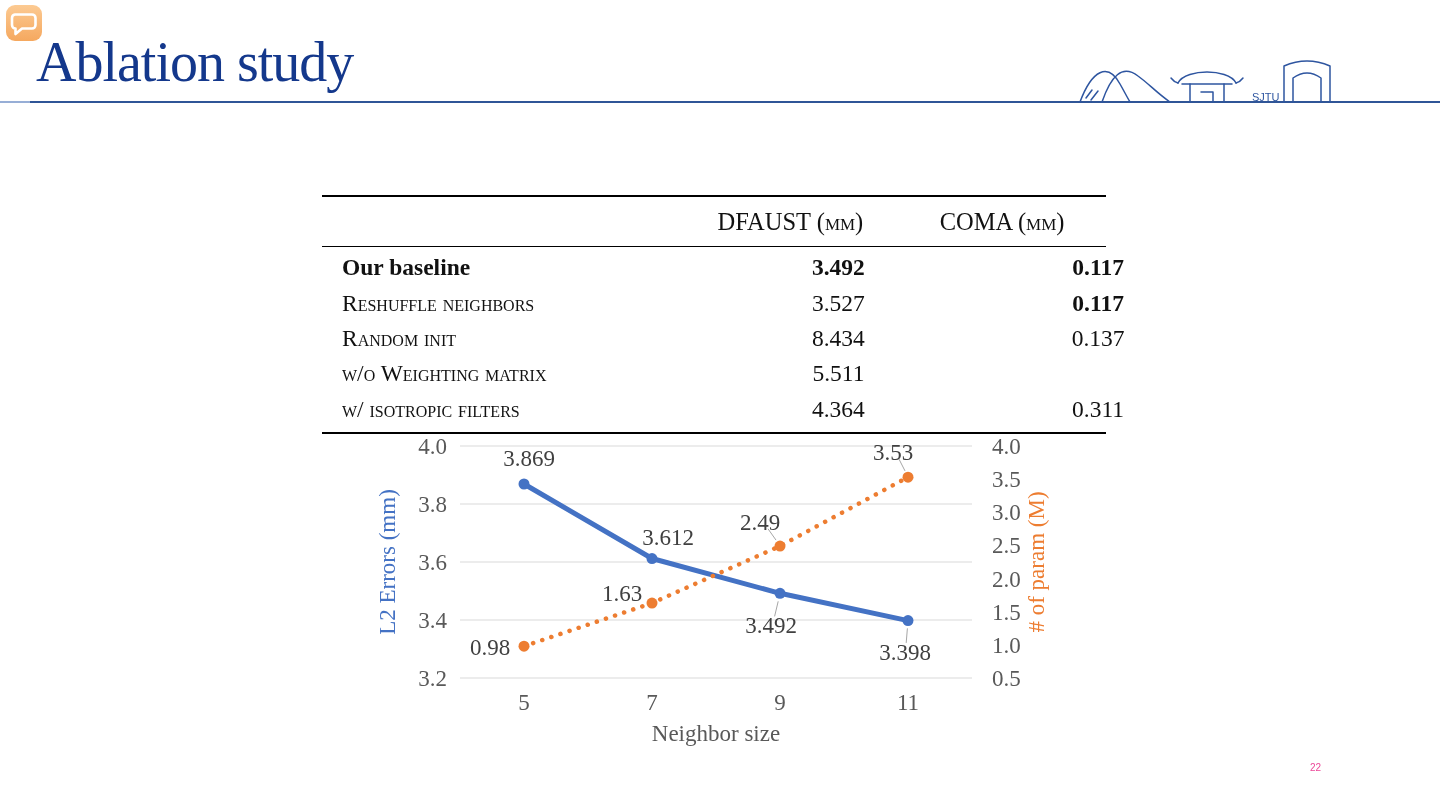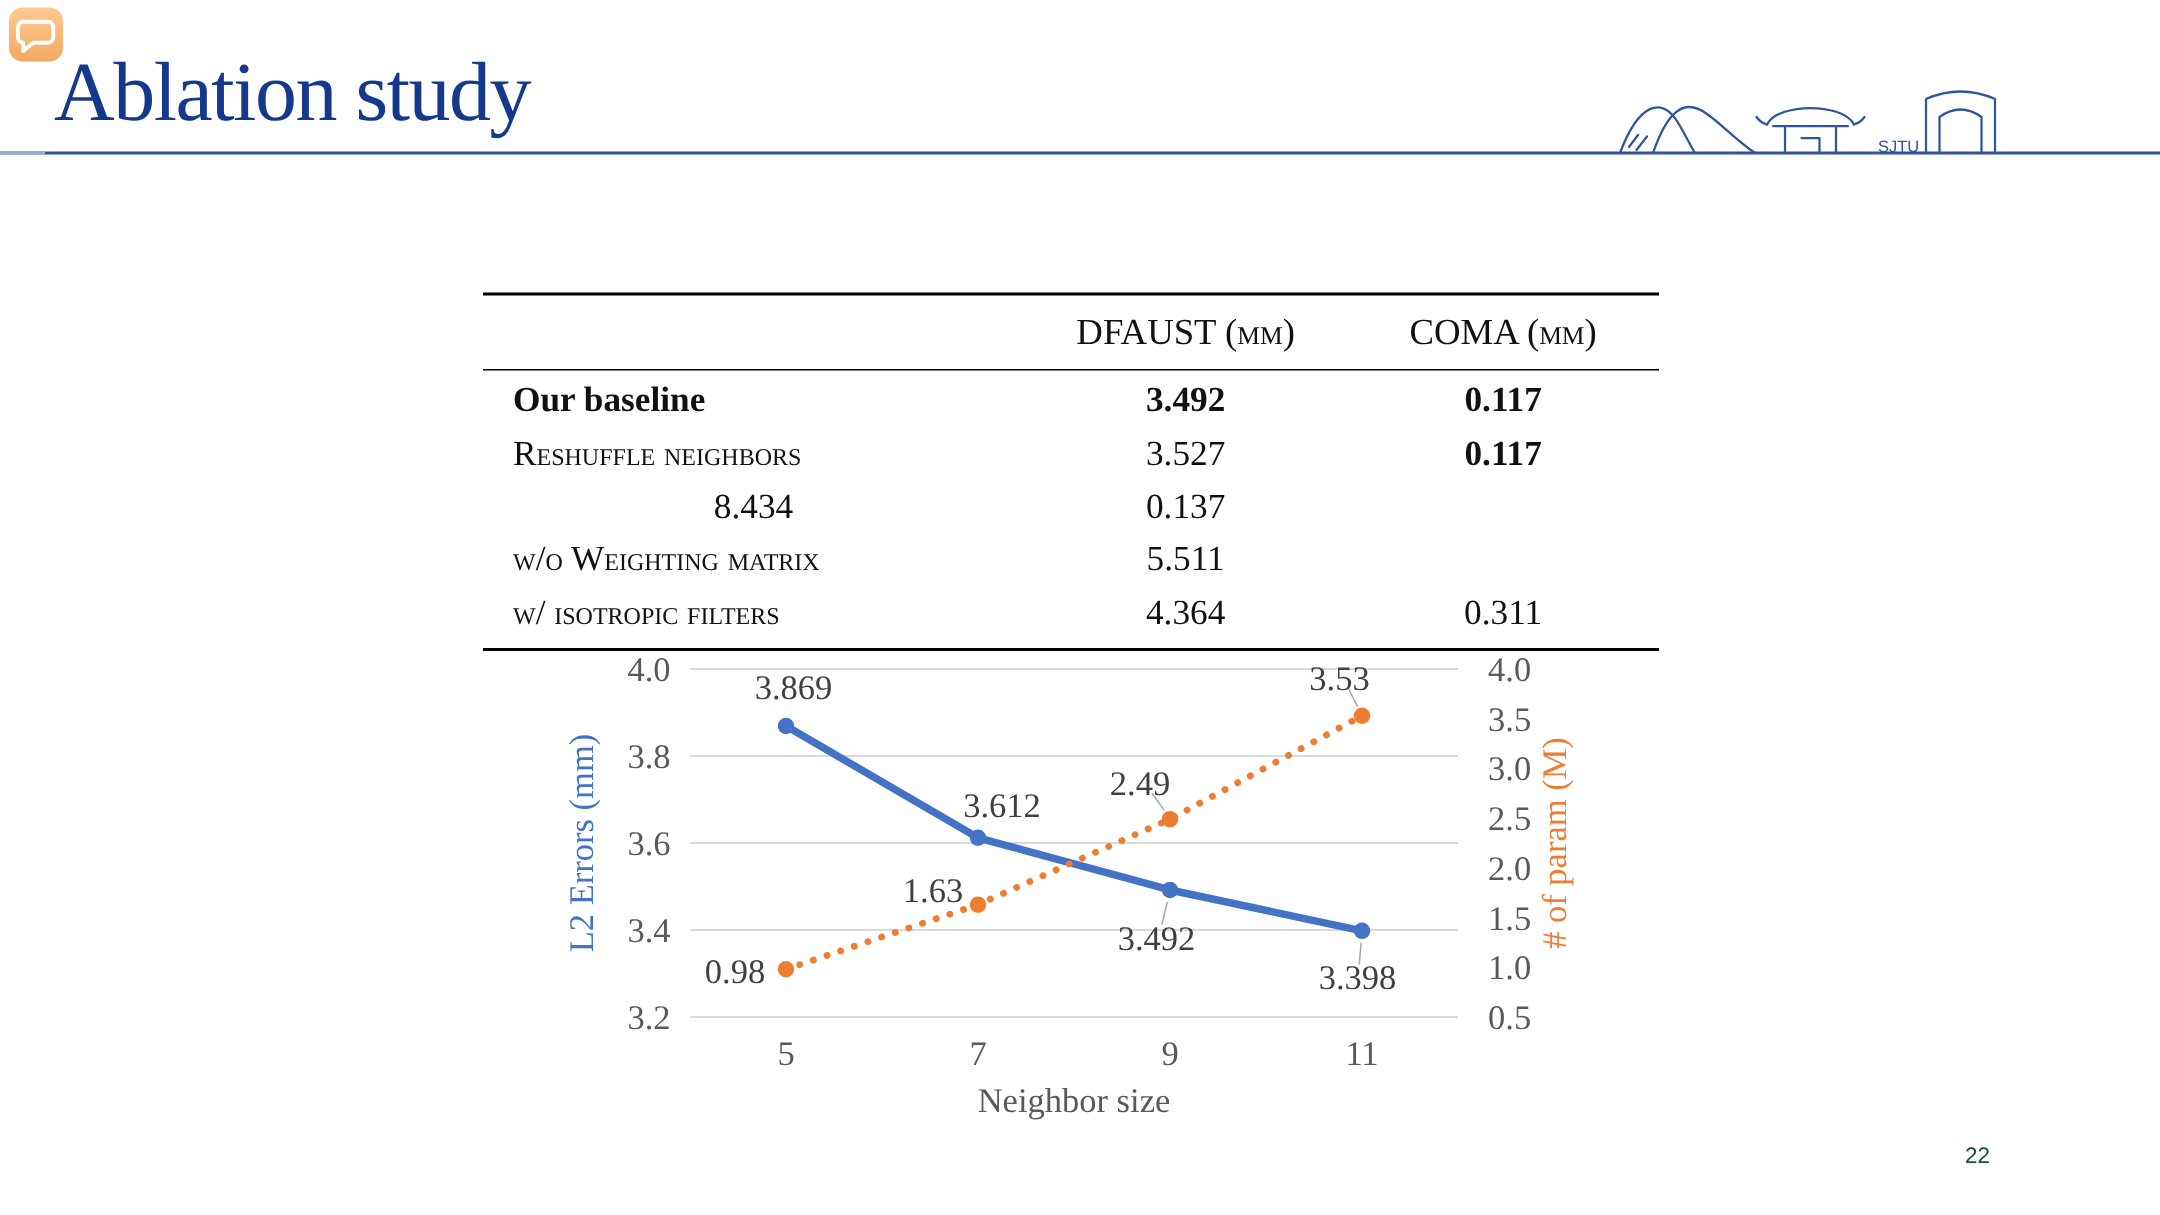--- a/index.html
+++ b/index.html
@@ -21,32 +21,32 @@
   .title-rule-light { position:absolute; left:0; top:101px; width:30px; height:2px; background:#97aed6; }
   .logo { position:absolute; left:1078px; top:50px; }
   
   .abl-table { position:absolute; left:322px; top:155px; width:784px; color:#111;margin-top:40px; }
   .rule-thick { height:0; border-top:2.5px solid #000; }
   .rule-thin  { height:0; border-top:1.5px solid #000; }
   .t-grid { display:grid; grid-template-columns:46% 27.5% 26.5%; align-items:center; }
   .t-header { height:49px; font-size:24.5px; font-variant:small-caps; }
   .t-header .c { text-align:center; }
   .t-body { padding:3px 0 5px 0; }
-  .t-row { height:35.4px; font-size:23.5px; }
+  .t-row { height:35.4px; font-size:23.5px;gap:48px; }
   .t-row .lab { padding-left:20px; }
   .t-row .val { text-align:center; }
   .sc { font-variant:small-caps; }
   .b  { font-weight:bold; }
   
   .chart { position:absolute; left:370px; top:415px; }
   .chart text { font-family:"Liberation Serif", serif; }
   
   .page-number {
-    position:absolute; left:1310px; top:762px; font-size:15px;
-    font-family:"Liberation Sans", sans-serif; color:#14532d;
+    position:absolute; left:1310px; top:762px; font-size:10px;
+    font-family:"Liberation Sans", sans-serif; color:#ec4899;
   }
 </style>
 </head>
 <body>
 
 <div class="slide">
 
   <div class="bubble-icon">
     <svg width="36" height="36" viewBox="0 0 36 36">
       <path d="M9 9.5 h17 a3.5 3.5 0 0 1 3.5 3.5 v7 a3.5 3.5 0 0 1 -3.5 3.5 h-10 l-6.5 5.5 v-5.5 a3.5 3.5 0 0 1 -3.5 -3.5 v-7 a3.5 3.5 0 0 1 3 -3.5 z" fill="none" stroke="#ffffff" stroke-width="2.6" stroke-linejoin="round"></path>
@@ -90,20 +90,21 @@
           <div class="lab b">Our baseline</div>
           <div class="val b">3.492</div>
           <div class="val b">0.117</div>
         </div>
         <div class="t-grid t-row">
           <div class="lab sc">Reshuffle neighbors</div>
           <div class="val">3.527</div>
           <div class="val b">0.117</div>
         </div>
         <div class="t-grid t-row">
+          <div class="lab sc">Random init</div>
           <div class="val">8.434</div>
           <div class="val">0.137</div>
         </div>
         <div class="t-grid t-row">
           <div class="lab sc">w/o Weighting matrix</div>
           <div class="val">5.511</div>
         </div>
         <div class="t-grid t-row">
           <div class="lab sc">w/ isotropic filters</div>
           <div class="val">4.364</div>

